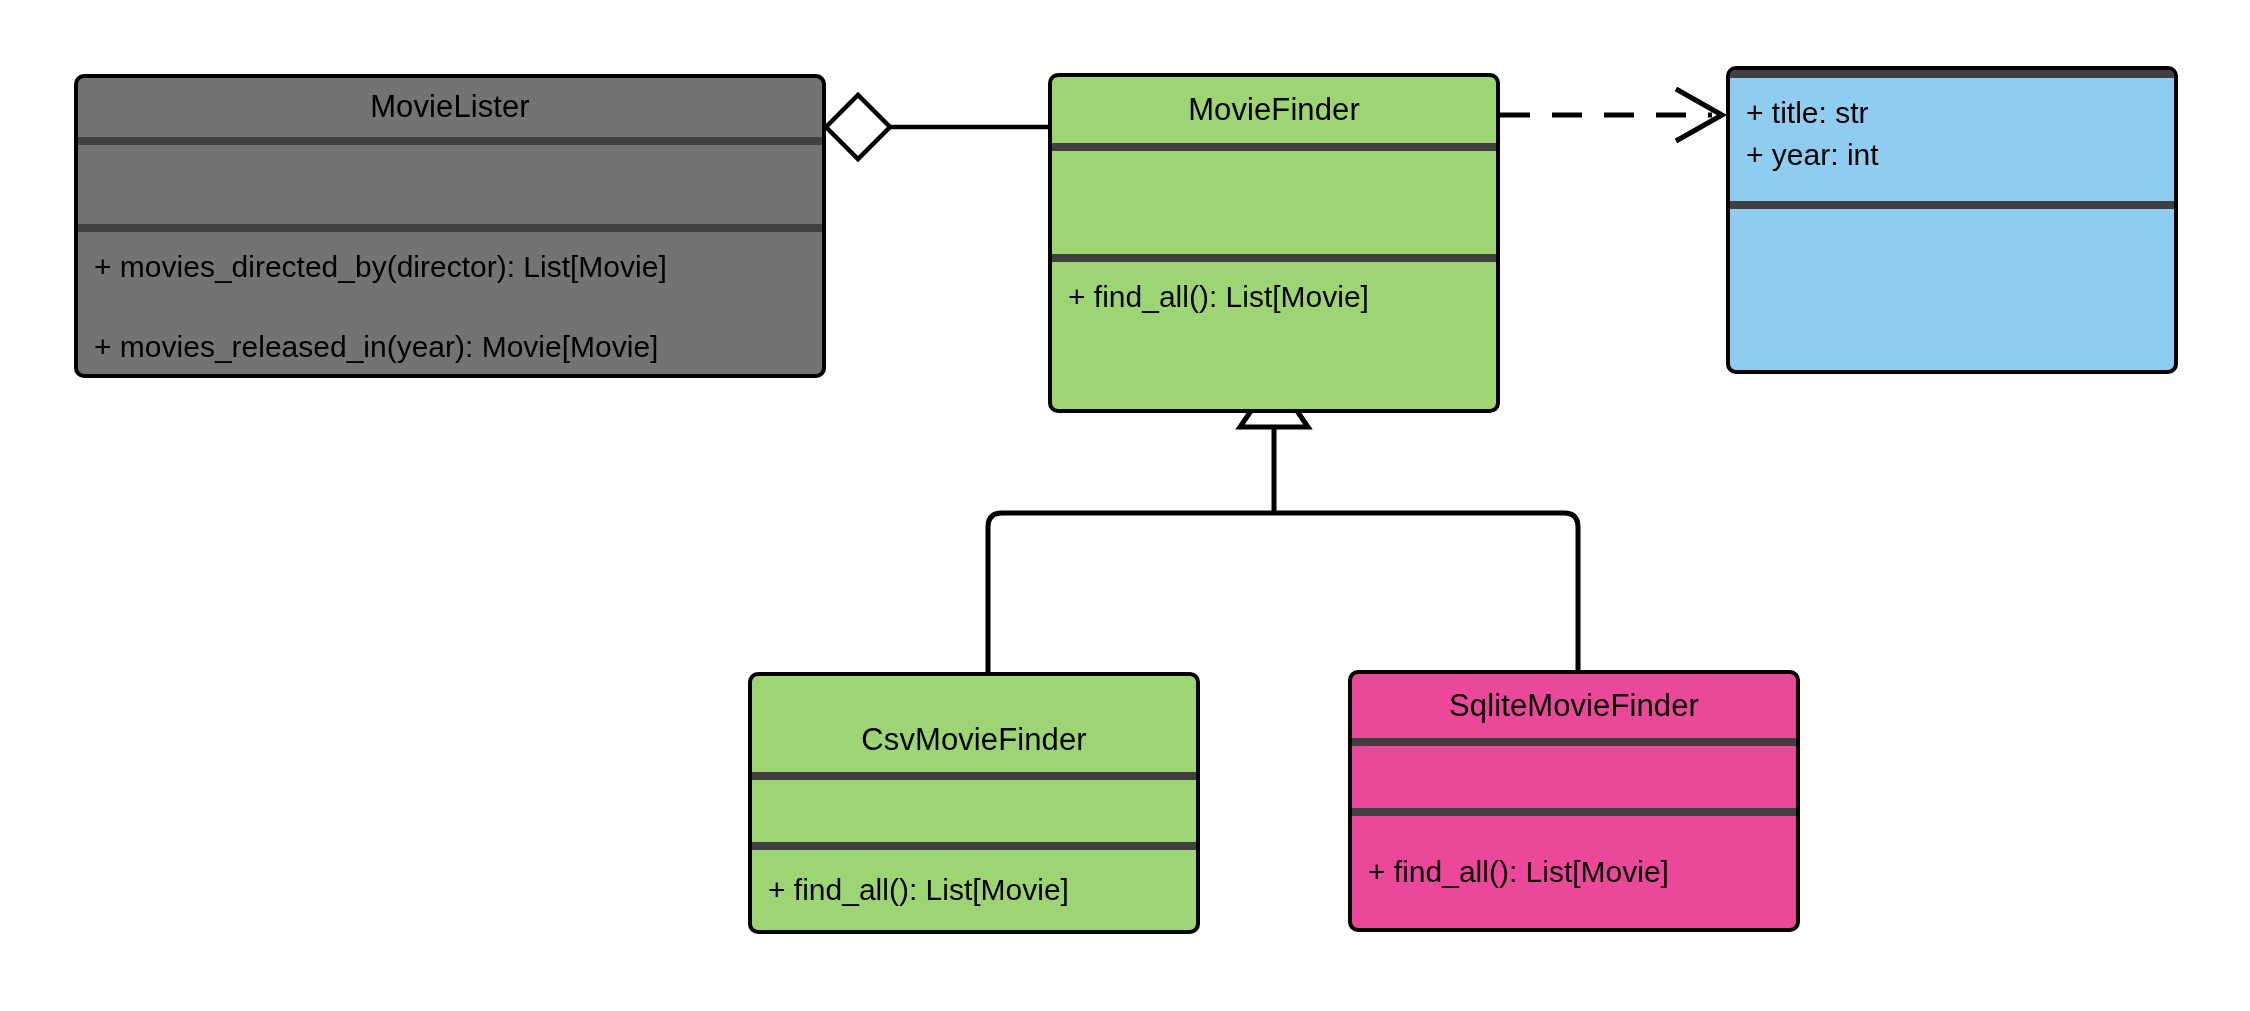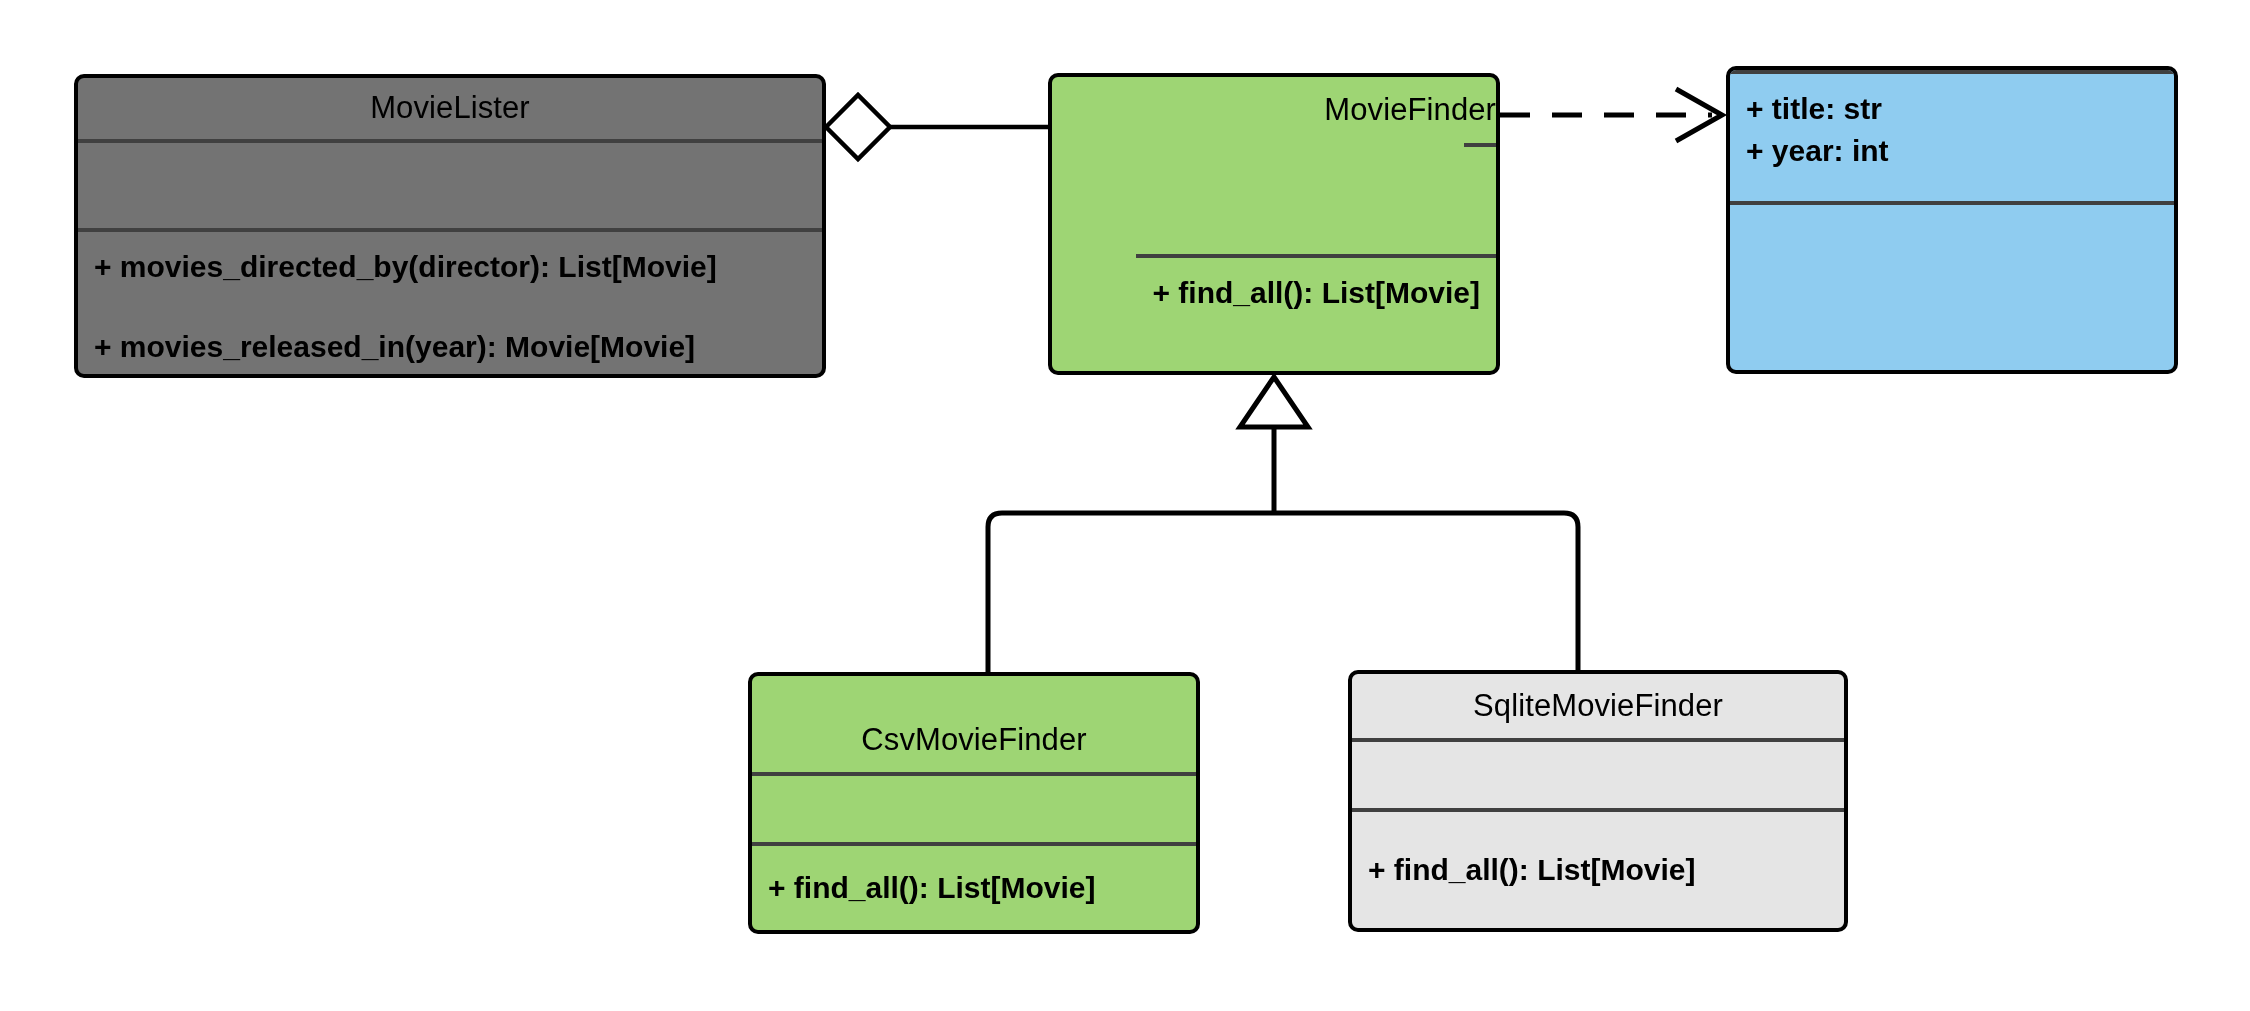--- a/index.html
+++ b/index.html
@@ -36,22 +36,21 @@
     overflow: hidden;
     display: flex;
     flex-direction: column;
     z-index: 2;
   }
   .compartment {
     box-sizing: border-box;
     position: relative;
   }
   .compartment.divided {
-    border-top: 4px solid #404040;
-    font-weight: bold;
+    border-top: 8px solid #404040;
   }
   .class-title {
     display: flex;
     align-items: center;
     justify-content: center;
     text-align: center;
     font-size: 31px;
     color: #000000;
     letter-spacing: 0.1px;
   }
@@ -79,23 +78,22 @@
   
   #class-movielister {
     left: 74px;  top: 74px;  width: 752px; height: 304px;
     background: #737373;
   }
   #class-movielister .c-title   { height: 67px; }
   #class-movielister .c-attrs   { height: 96px; }
   #class-movielister .c-methods { flex: 1 1 auto; gap: 38px; }
 
   #class-moviefinder {
-    left: 1048px; top: 73px; width: 452px; height: 302px;
+    left: 1048px; top: 73px; width: 452px; height: 340px;
     background: #9ED574;
-    align-items: flex-end;
   }
   #class-moviefinder .c-title   { height: 66px; }
   #class-moviefinder .c-attrs   { height: 111px; }
   #class-moviefinder .c-methods { flex: 1 1 auto; }
 
   #class-movie {
     left: 1726px; top: 66px; width: 452px; height: 308px;
     background: #8FCCF0;
   }
   #class-movie .c-title   { height: 66px; }
@@ -104,22 +102,22 @@
 
   #class-csvmoviefinder {
     left: 748px; top: 672px; width: 452px; height: 262px;
     background: #9ED574;
   }
   #class-csvmoviefinder .c-title   { height: 64px; margin-top: 32px; }
   #class-csvmoviefinder .c-attrs   { height: 70px; }
   #class-csvmoviefinder .c-methods { flex: 1 1 auto; }
 
   #class-sqlitemoviefinder {
-    left: 1348px; top: 670px; width: 500px; height: 262px;
-    background: #e5e5e5;
+    left: 1348px; top: 670px; width: 452px; height: 262px;
+    background: #ec4899;
   }
   #class-sqlitemoviefinder .c-title   { height: 64px; }
   #class-sqlitemoviefinder .c-attrs   { height: 70px; }
   #class-sqlitemoviefinder .c-methods { flex: 1 1 auto; }
 </style>
 </head>
 <body>
 
 <div id="diagram-canvas">
 

